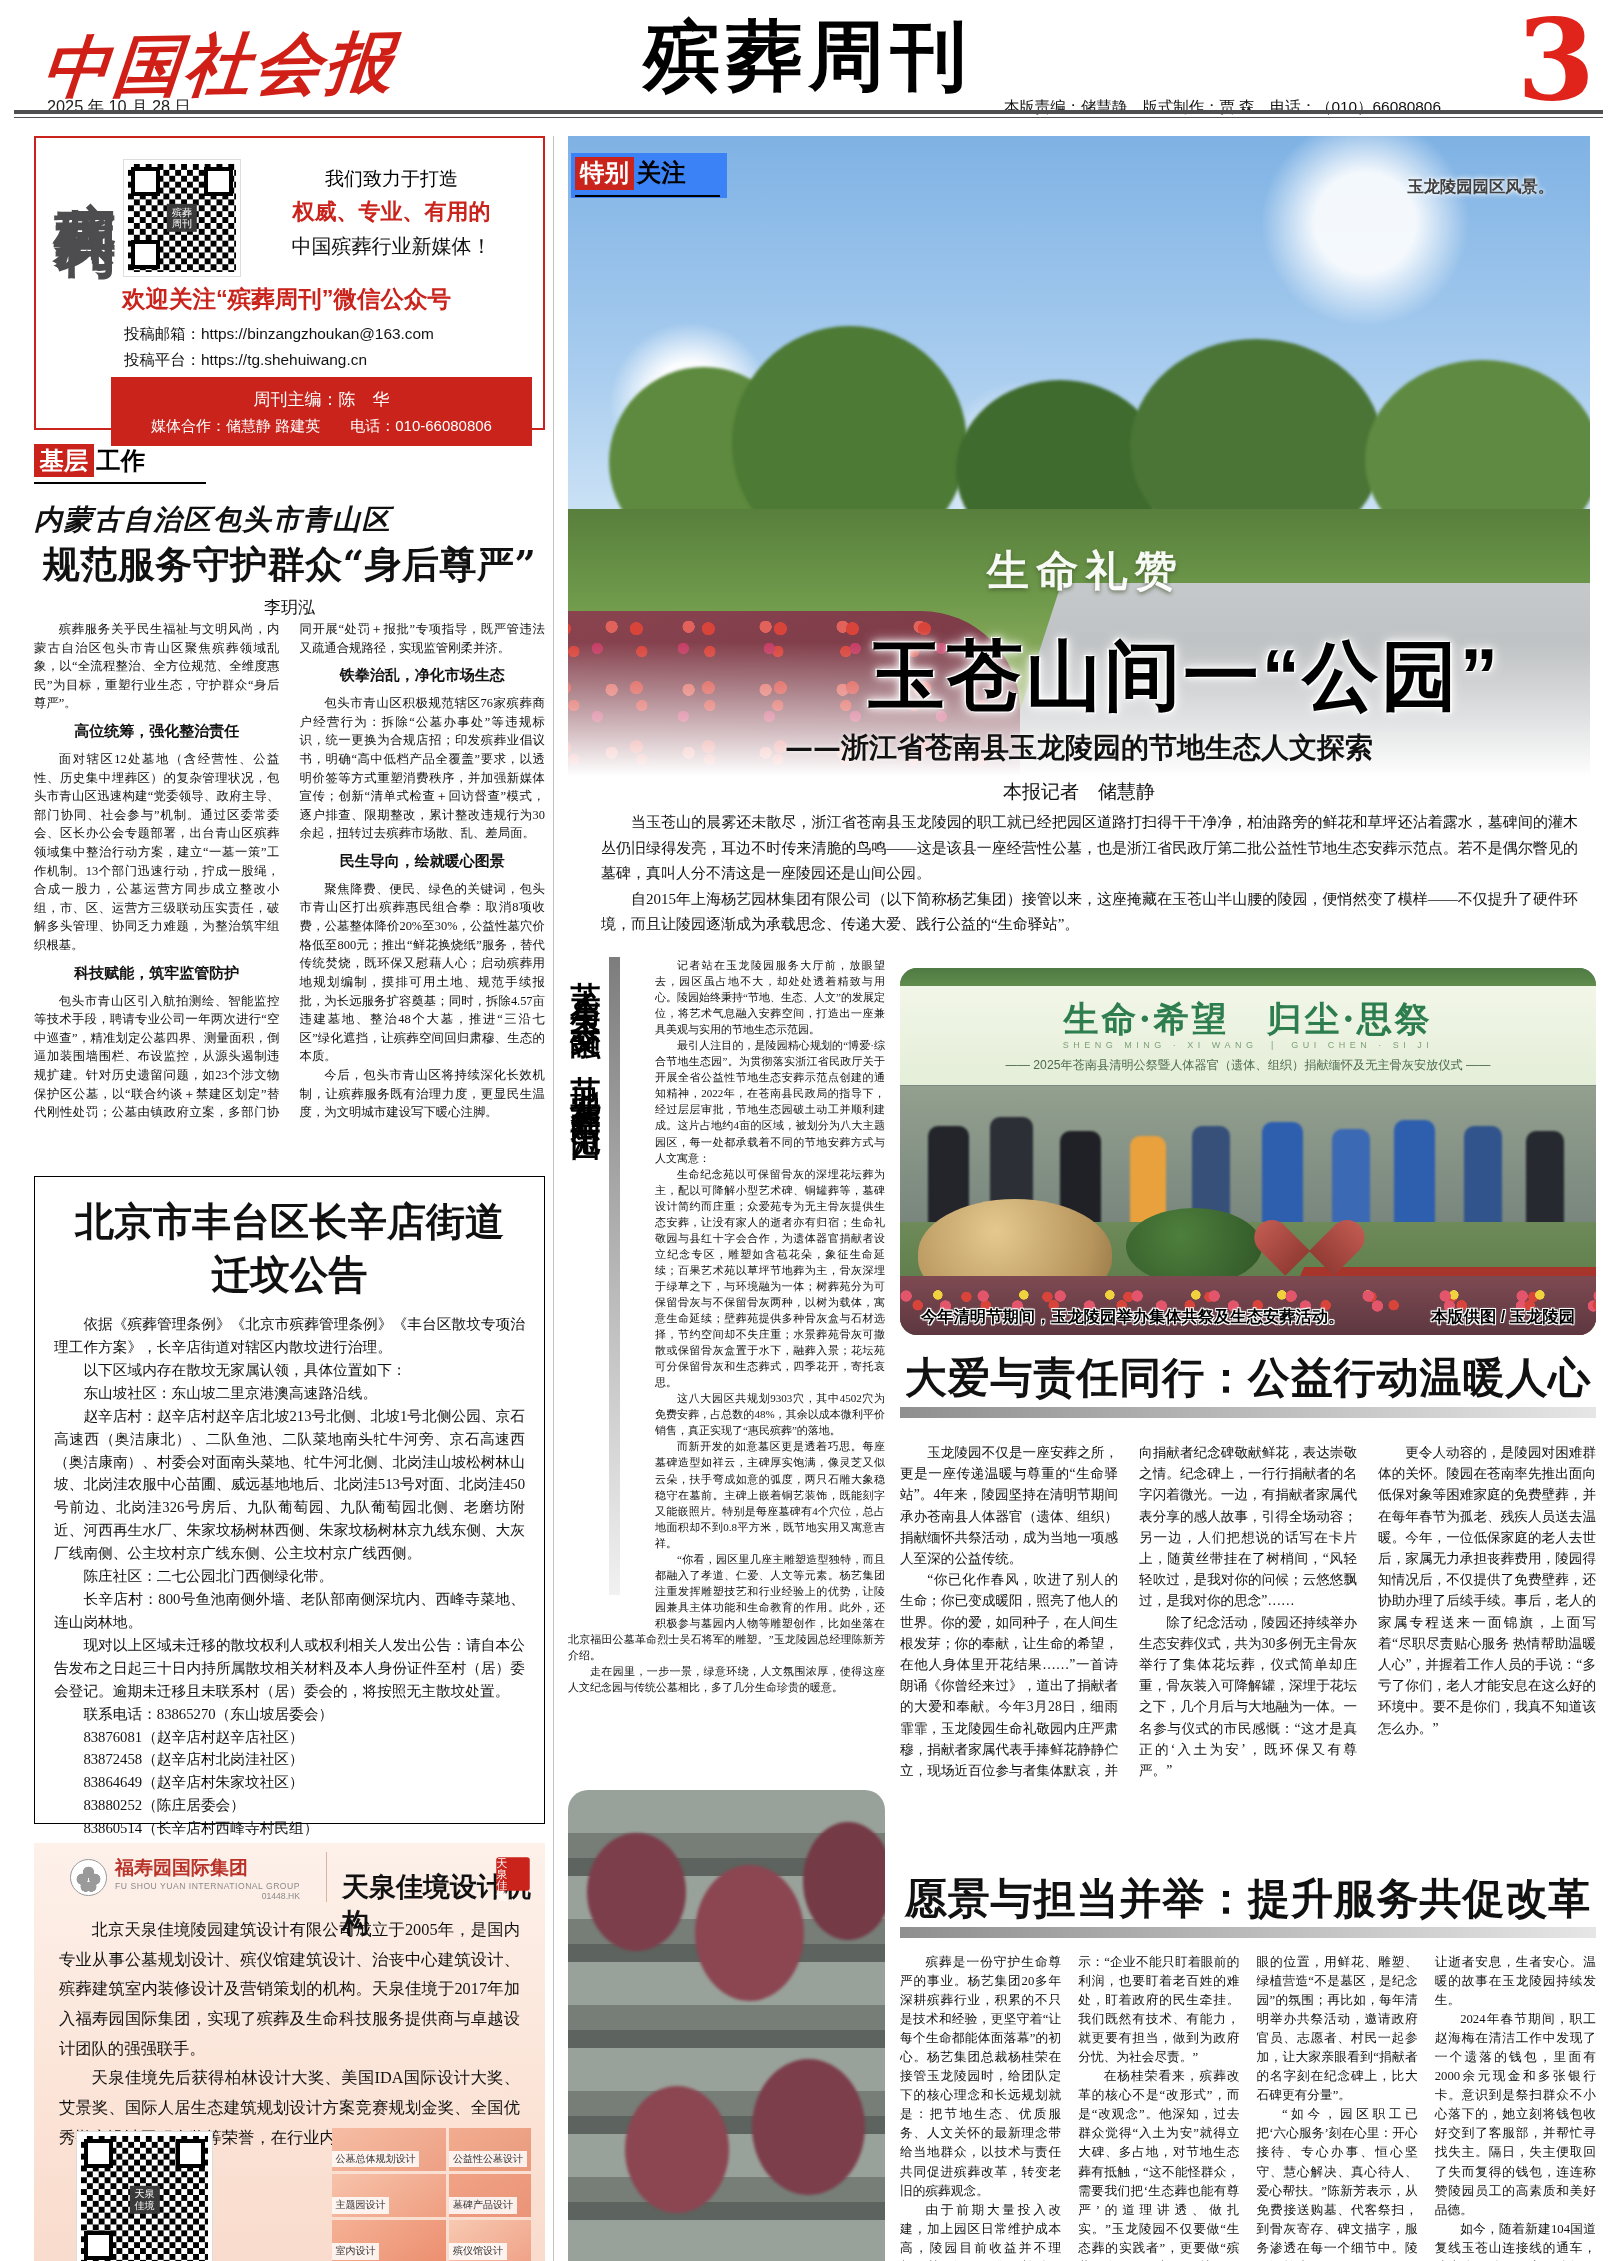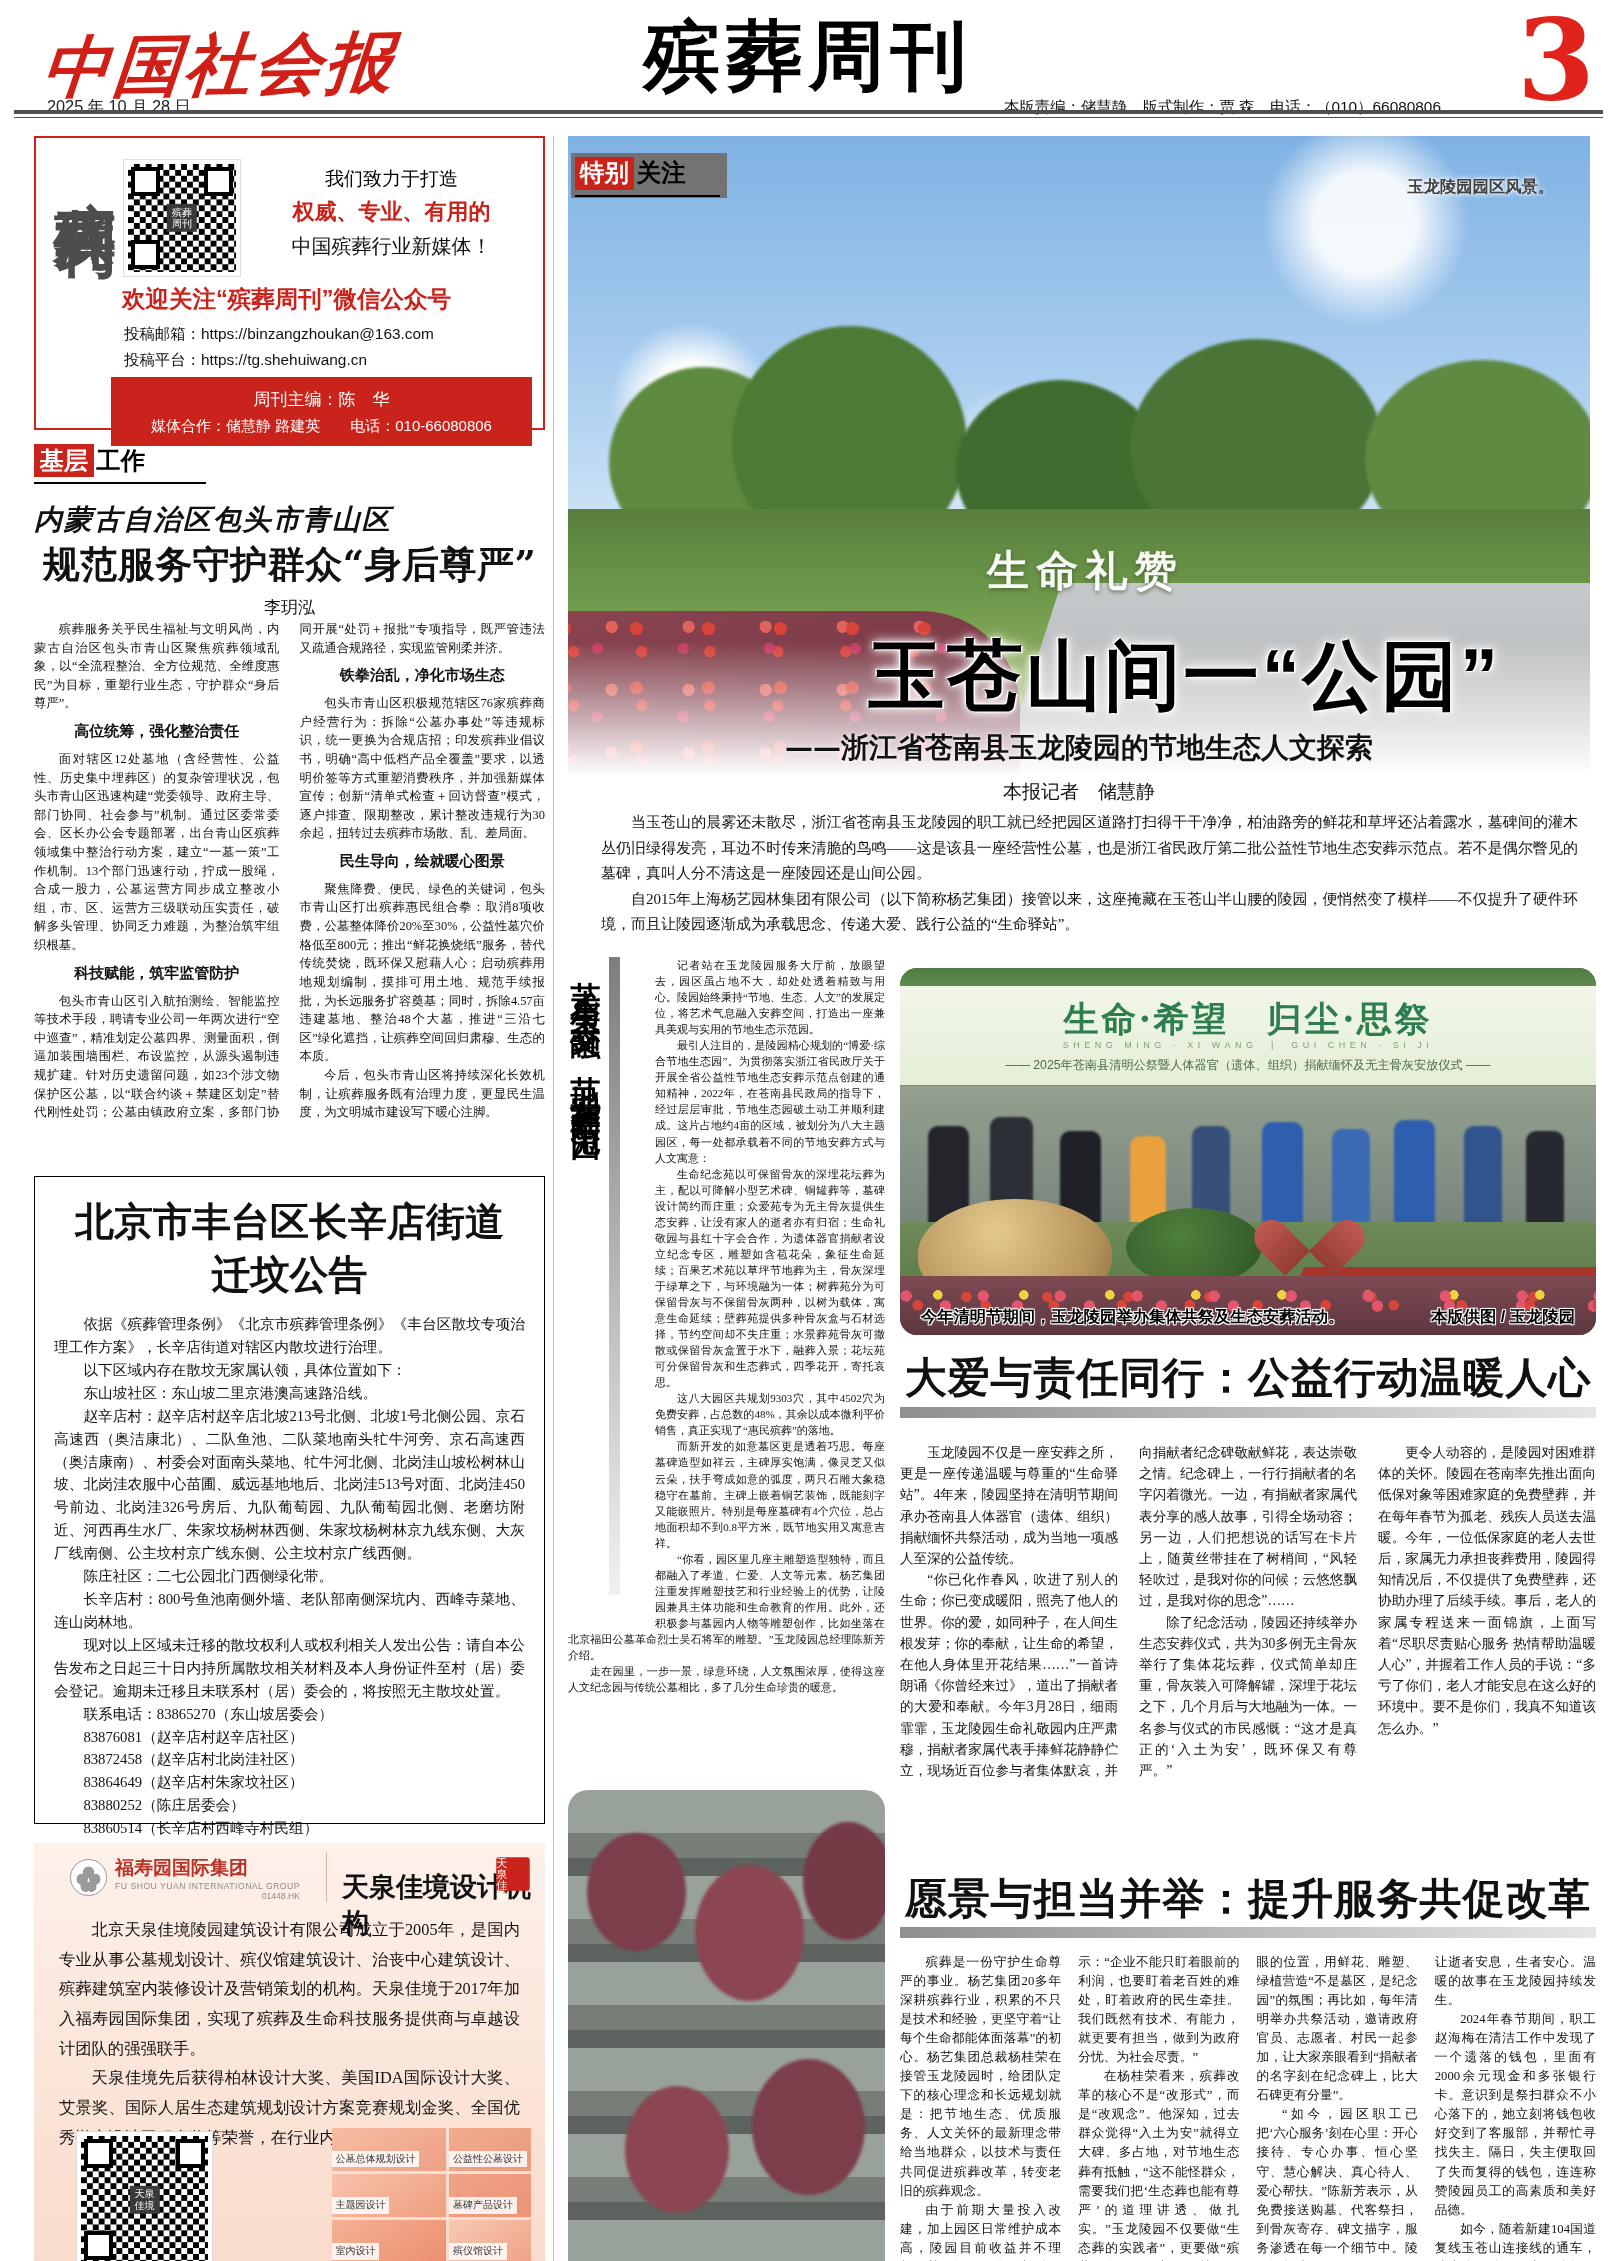--- a/index.html
+++ b/index.html
@@ -84,21 +84,21 @@
   .p1-road{position:absolute;right:-27px;bottom:0;width:58%;height:34%;background:linear-gradient(180deg,#c6c9cb,#aeb1b3);transform:skewX(-18deg);}
   .p1-flowers{position:absolute;left:-18px;bottom:0;width:46%;height:30%;border-top-right-radius:99px;background:
     radial-gradient(circle at 20% 30%,#d8433a 6.3px,transparent 6.8px),
     radial-gradient(circle at 55% 55%,#c43b63 5.4px,transparent 5.9px),
     radial-gradient(circle at 80% 25%,#e0625a 5.9px,transparent 6.3px),
     radial-gradient(circle at 35% 75%,#d8433a 5.4px,transparent 5.9px),
     linear-gradient(160deg,#8a4450,#6e3340);background-size:72px 59px,86px 68px,77px 63px,68px 54px,100% 100%;}
   .p1-sign{position:absolute;left:41%;top:60%;font-size:42px;font-weight:900;color:#fff;font-family:"Liberation Sans",sans-serif;letter-spacing:7.2px;text-shadow:0 1.8px 4.5px rgba(60,80,40,.7);opacity:.95;}
   .p1-fade{position:absolute;left:0;right:0;bottom:0;height:172px;background:linear-gradient(180deg,rgba(255,255,255,0),#fff 78%);}
   .p1-cap{right:36px;top:40px;font-size:16.3px;font-weight:bold;color:#404040;text-shadow:0 0 3.6px #fff,0 0 6.3px #fff;}
-  .sp-tag{left:571px;top:153px;background:#737373;padding:3.6px 7.2px 0.9px 3.6px;}
+  .sp-tag{left:571px;top:153px;background:#3b82f6;padding:3.6px 7.2px 0.9px 3.6px;}
   .main-head{left:568px;top:626px;width:1233px;text-align:center;font-size:76px;font-weight:900;font-family:"Liberation Sans",sans-serif;letter-spacing:2.7px;color:#000;text-shadow:0 0 7.2px #fff,0 0 12.7px #fff,1.4px 1.4px 0 #fff,-1.4px -1.4px 0 #fff;}
   .main-sub{left:568px;top:729px;width:1022px;text-align:center;font-size:28px;font-weight:bold;font-family:"DejaVu Serif",serif;text-shadow:0 0 4.5px #fff;}
   .main-byline{left:568px;top:779px;width:1022px;text-align:center;font-size:19px;}
   .intro{left:601px;top:810px;width:977px;font-size:15px;line-height:1.7;text-align:justify;}
   
   .art{left:568px;top:957px;width:317px;height:822px;overflow:hidden;}
   .art-float{float:left;width:76px;height:665px;margin-right:11px;display:flex;}
   .art-vhead{writing-mode:vertical-rl;text-orientation:upright;font-size:30px;font-weight:900;font-family:"Liberation Sans",sans-serif;letter-spacing:8.1px;line-height:1.15;color:#000;}
   .art-vbar{width:11px;height:96%;margin-left:6.3px;background:linear-gradient(180deg,#7d7d7d,#f1f1f1);}
   .art-text{font-size:11px;line-height:1.46;text-align:justify;}

